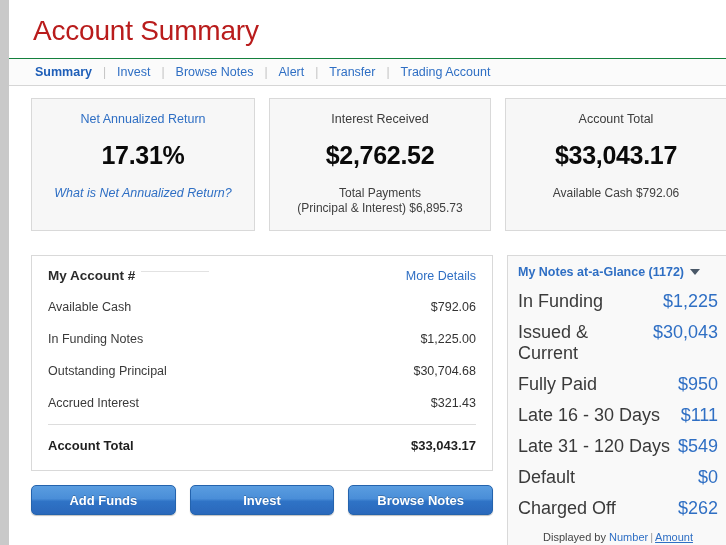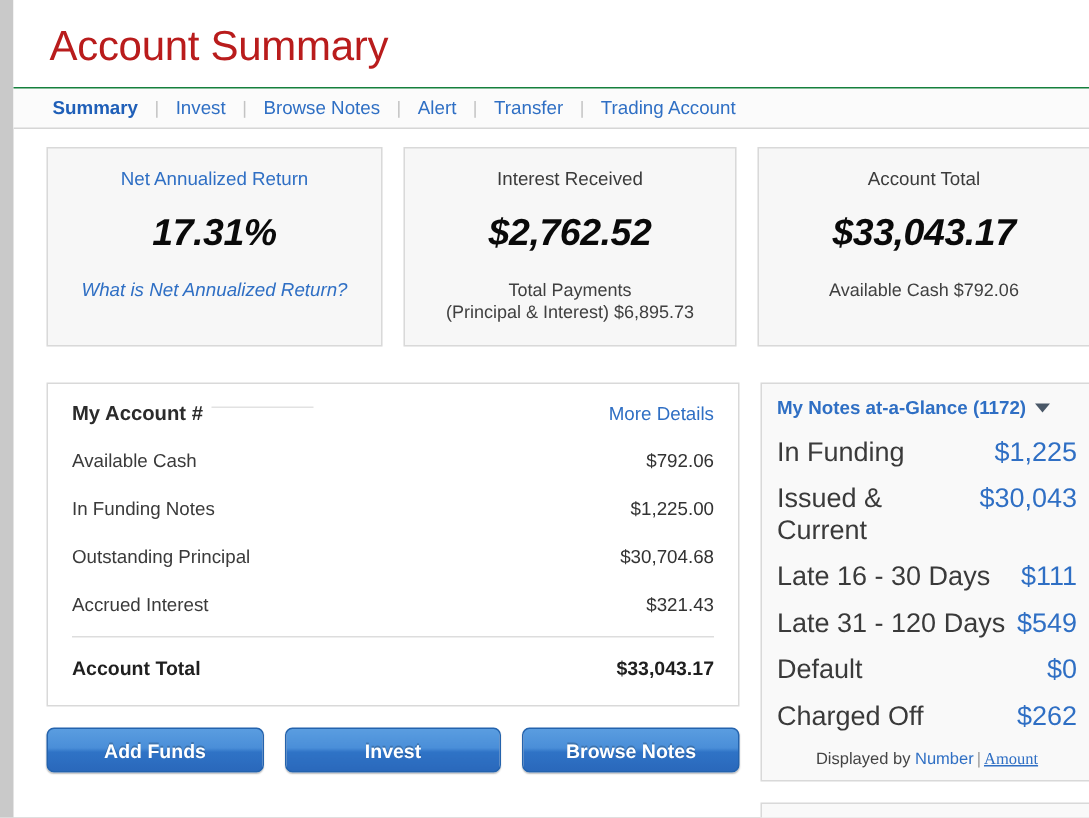--- a/index.html
+++ b/index.html
@@ -81,21 +81,20 @@
     color: #3b3b3b;
     line-height: 16px;
   }
   .metric-label.link { color: #2f6fc4; cursor: pointer; }
   .metric-value {
     font-size: 25px;
     font-weight: bold;
     color: #0a0a0a;
     margin-top: 14px;
     letter-spacing: -0.3px;
-    font-style: italic;
   }
   .metric-sub {
     font-size: 12px;
     color: #404040;
     margin-top: 16px;
     line-height: 15px;
   }
   .metric-sub.italic-link {
     color: #2f6fc4;
     font-style: italic;
@@ -224,21 +223,21 @@
     text-align: center;
     font-size: 11px;
     color: #444444;
     padding: 7px 0 2px 0;
   }
   .notes-foot a {
     color: #2f6fc4;
     text-decoration: none;
     cursor: pointer;
   }
-  .notes-foot a.sel { text-decoration: underline; font-family: Liberation Serif, serif; }
+  .notes-foot a.sel { text-decoration: underline; }
   .foot-sep { color: #9a9a9a; padding: 0 2px; }
 
   
   .payments-panel {
     background: #f9f9f9;
     border: 1px solid #d9d9d9;
     margin-top: 14px;
     padding: 10px 10px 11px 12px;
     display: flex;
     align-items: center;
@@ -360,20 +359,24 @@
 
         <div class="note-row">
           <span>In Funding</span>
           <span class="amt">$1,225</span>
         </div>
         <div class="note-row">
           <span>Issued &amp; Current</span>
           <span class="amt">$30,043</span>
         </div>
         <div class="note-row">
+          <span>Fully Paid</span>
+          <span class="amt">$950</span>
+        </div>
+        <div class="note-row">
           <span>Late 16 - 30 Days</span>
           <span class="amt">$111</span>
         </div>
         <div class="note-row">
           <span>Late 31 - 120 Days</span>
           <span class="amt">$549</span>
         </div>
         <div class="note-row">
           <span>Default</span>
           <span class="amt">$0</span>

